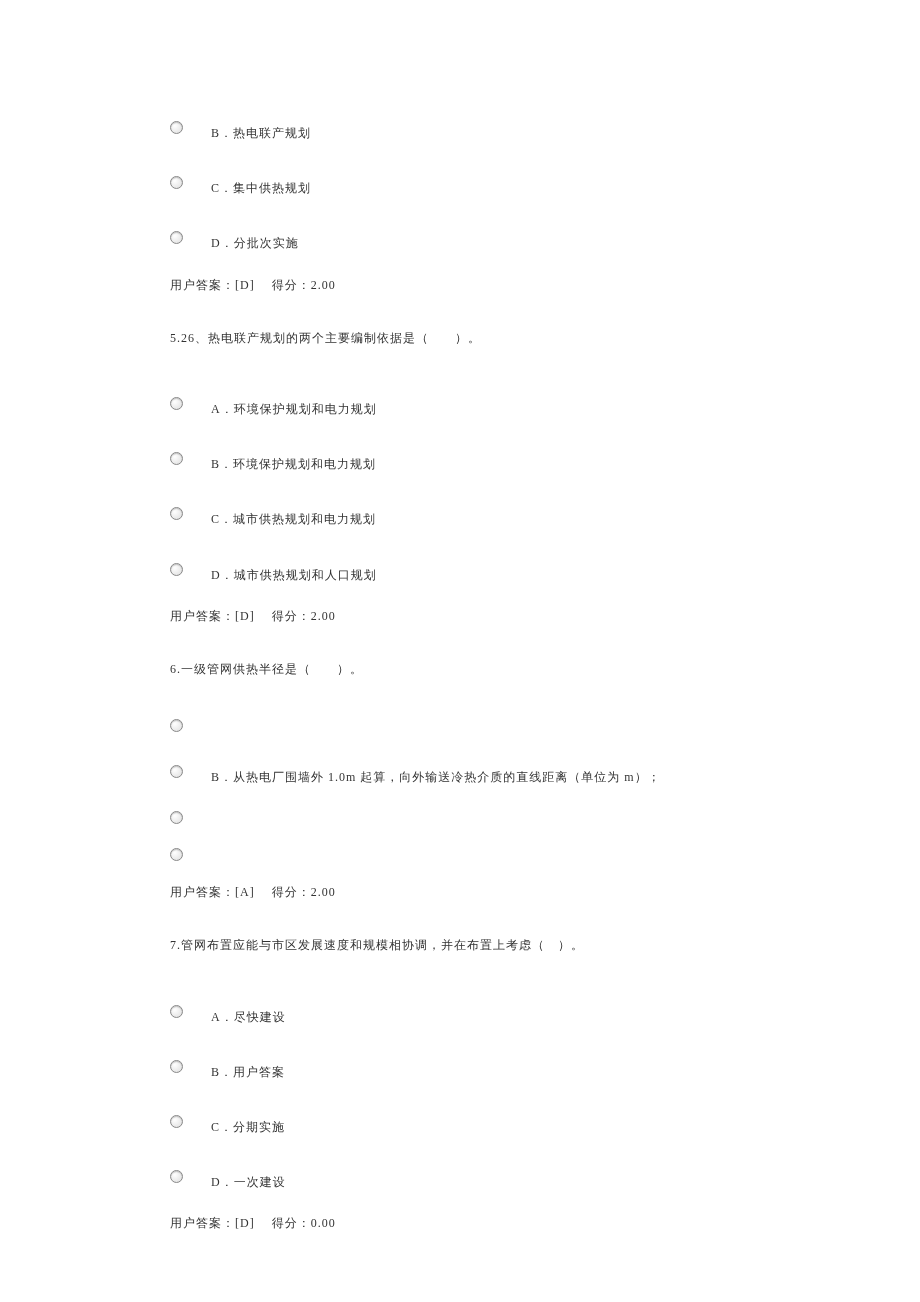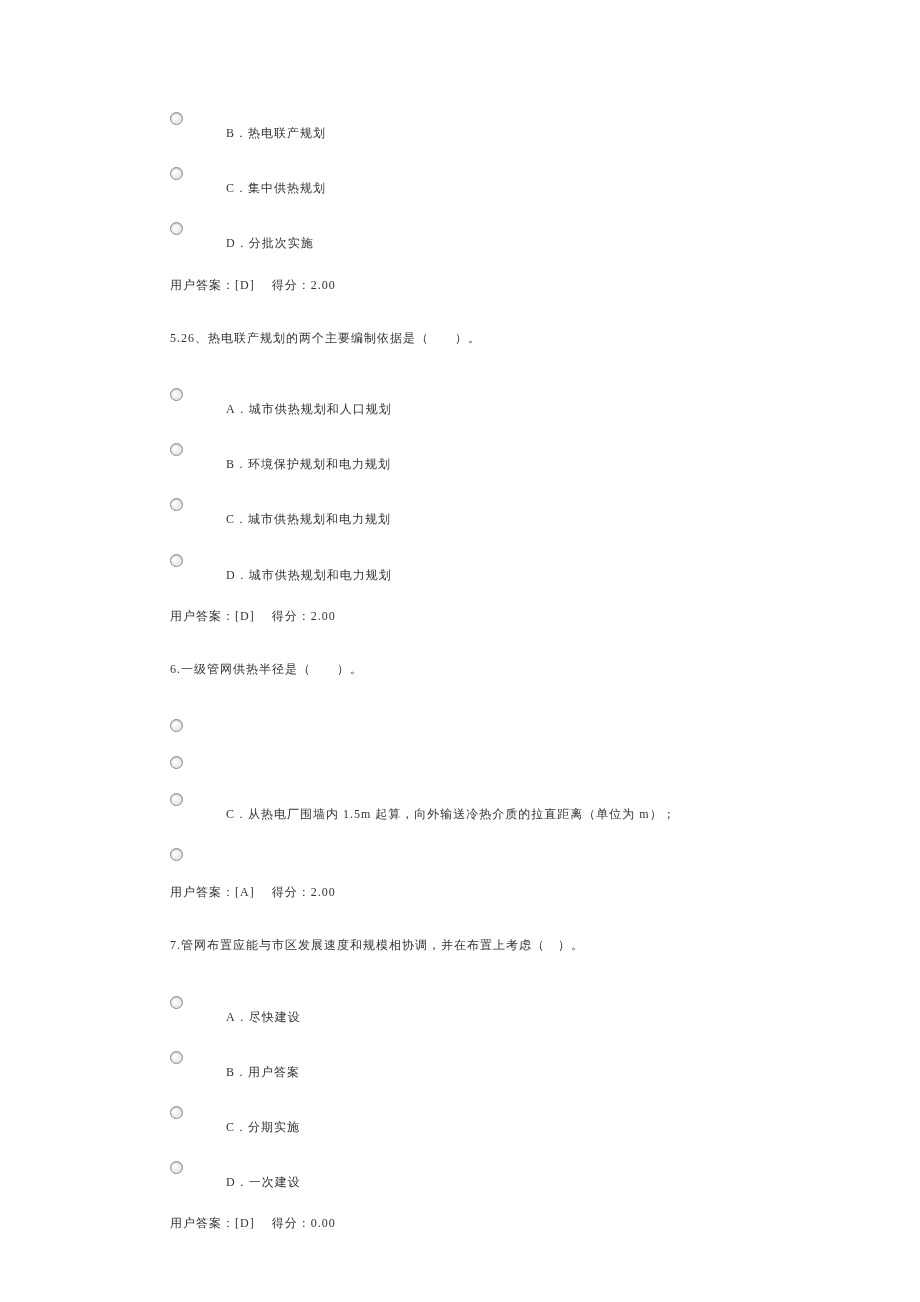--- a/index.html
+++ b/index.html
@@ -11,23 +11,22 @@
       background: #ffffff;
       font-family: "SimSun", "宋体", serif;
       font-size: 12px;
       color: #333;
       width: 920px;
       padding: 100px 170px 40px 170px;
       line-height: 1.6;
     }
     .option-row {
       display: flex;
-      align-items: flex-start;
+      align-items: center;
       margin-bottom: 22px;
-      gap: 15px;
     }
     .radio-icon {
       width: 13px;
       height: 13px;
       border-radius: 50%;
       border: 1px solid #888;
       background: radial-gradient(circle at 35% 35%, #fff 0%, #ddd 100%);
       box-shadow: inset 0 1px 1px rgba(0,0,0,0.2);
       margin-top: 2px;
       flex-shrink: 0;
@@ -72,47 +71,47 @@
 <div class="option-row">
   <span class="radio-icon"></span>
   <span class="option-text">D．分批次实施</span>
 </div>
 <div class="answer-line">用户答案：[D]　 得分：2.00</div>
 
 <div class="question-line">5.26、热电联产规划的两个主要编制依据是（　　）。</div>
 
 <div class="option-row">
   <span class="radio-icon"></span>
-  <span class="option-text">A．城市供热规划和人口规划</span>
+  <span class="option-text">A．环境保护规划和电力规划</span>
 </div>
 <div class="option-row">
   <span class="radio-icon"></span>
   <span class="option-text">B．环境保护规划和电力规划</span>
 </div>
 <div class="option-row">
   <span class="radio-icon"></span>
   <span class="option-text">C．城市供热规划和电力规划</span>
 </div>
 <div class="option-row">
   <span class="radio-icon"></span>
-  <span class="option-text">D．城市供热规划和电力规划</span>
+  <span class="option-text">D．城市供热规划和人口规划</span>
 </div>
 <div class="answer-line">用户答案：[D]　 得分：2.00</div>
 
 <div class="question-line">6.一级管网供热半径是（　　）。</div>
 
 <div class="option-row">
   <span class="radio-icon"></span>
 </div>
 <div class="option-row">
   <span class="radio-icon"></span>
+  <span class="option-text">B．从热电厂围墙外 1.0m 起算，向外输送冷热介质的直线距离（单位为 m）；</span>
 </div>
 <div class="option-row">
   <span class="radio-icon"></span>
-  <span class="option-text">C．从热电厂围墙内 1.5m 起算，向外输送冷热介质的拉直距离（单位为 m）；</span>
 </div>
 <div class="option-row">
   <span class="radio-icon"></span>
 </div>
 <div class="answer-line">用户答案：[A]　 得分：2.00</div>
 
 <div class="question-line">7.管网布置应能与市区发展速度和规模相协调，并在布置上考虑（　）。</div>
 
 <div class="option-row">
   <span class="radio-icon"></span>

